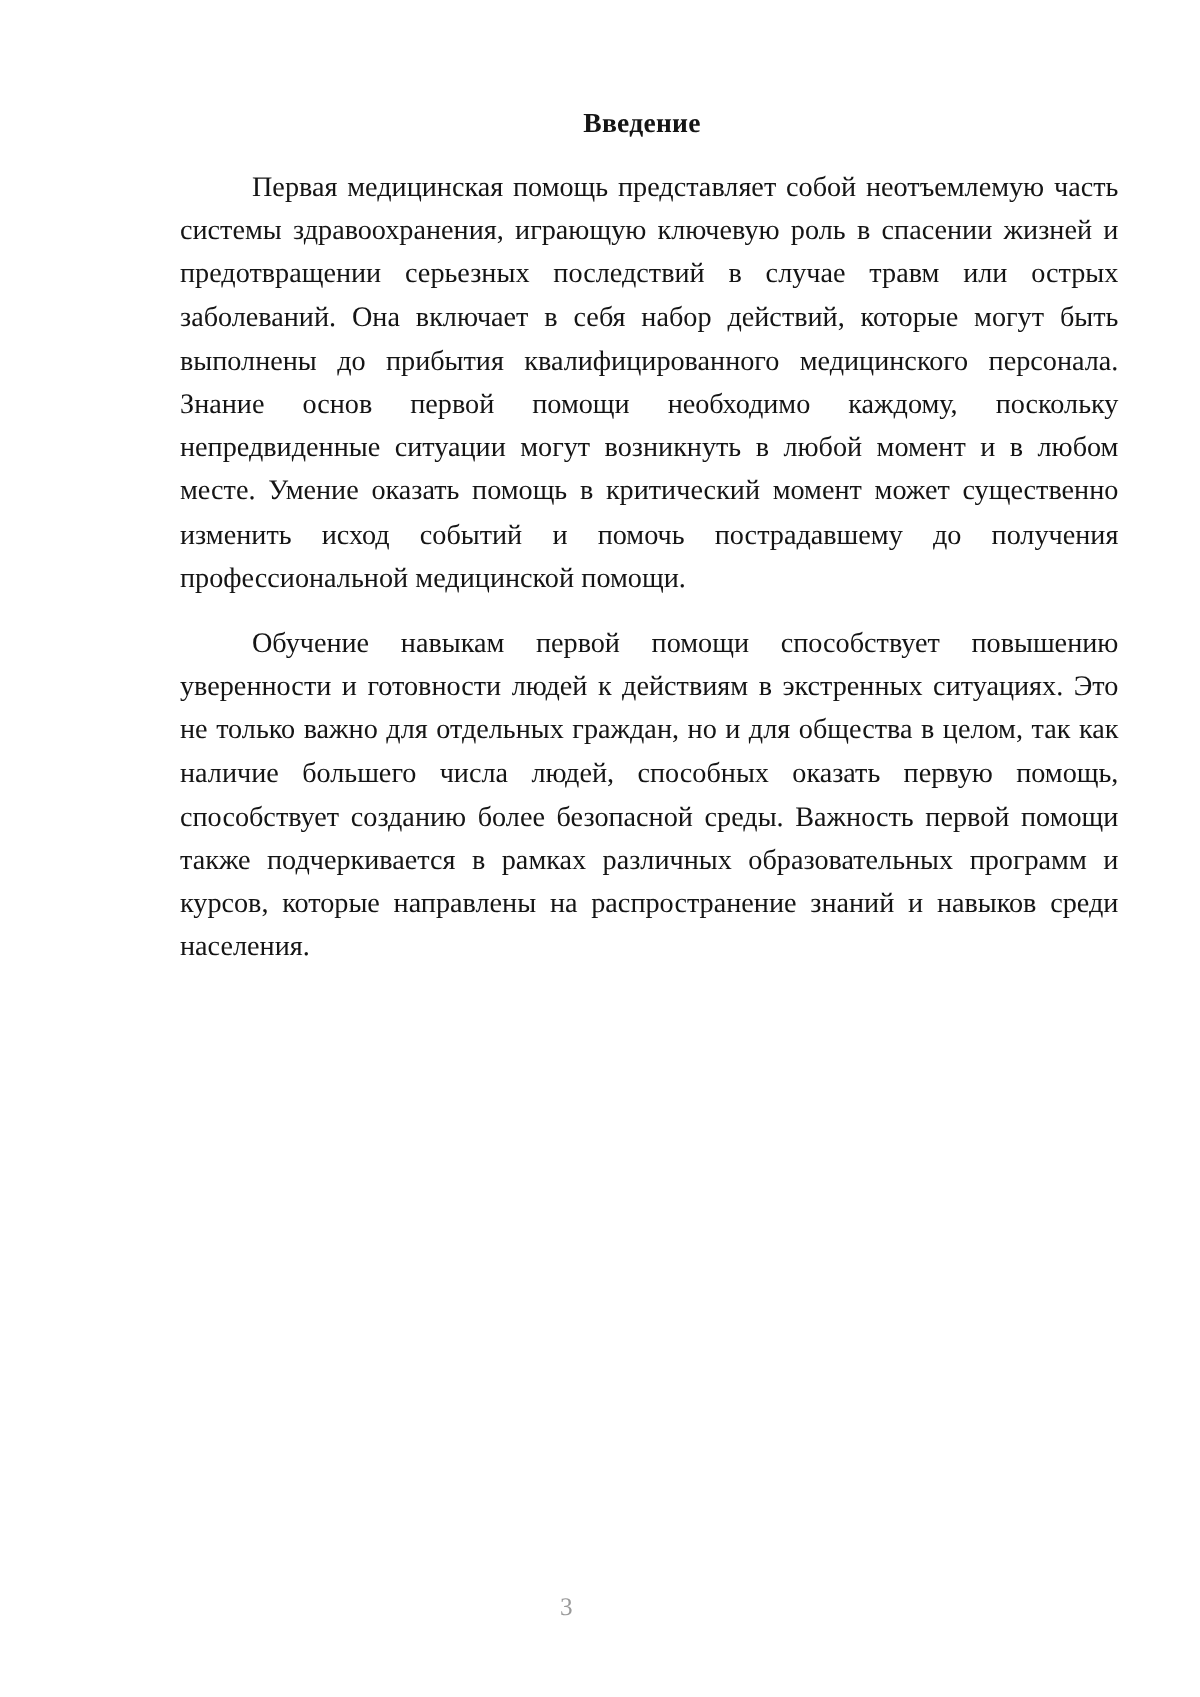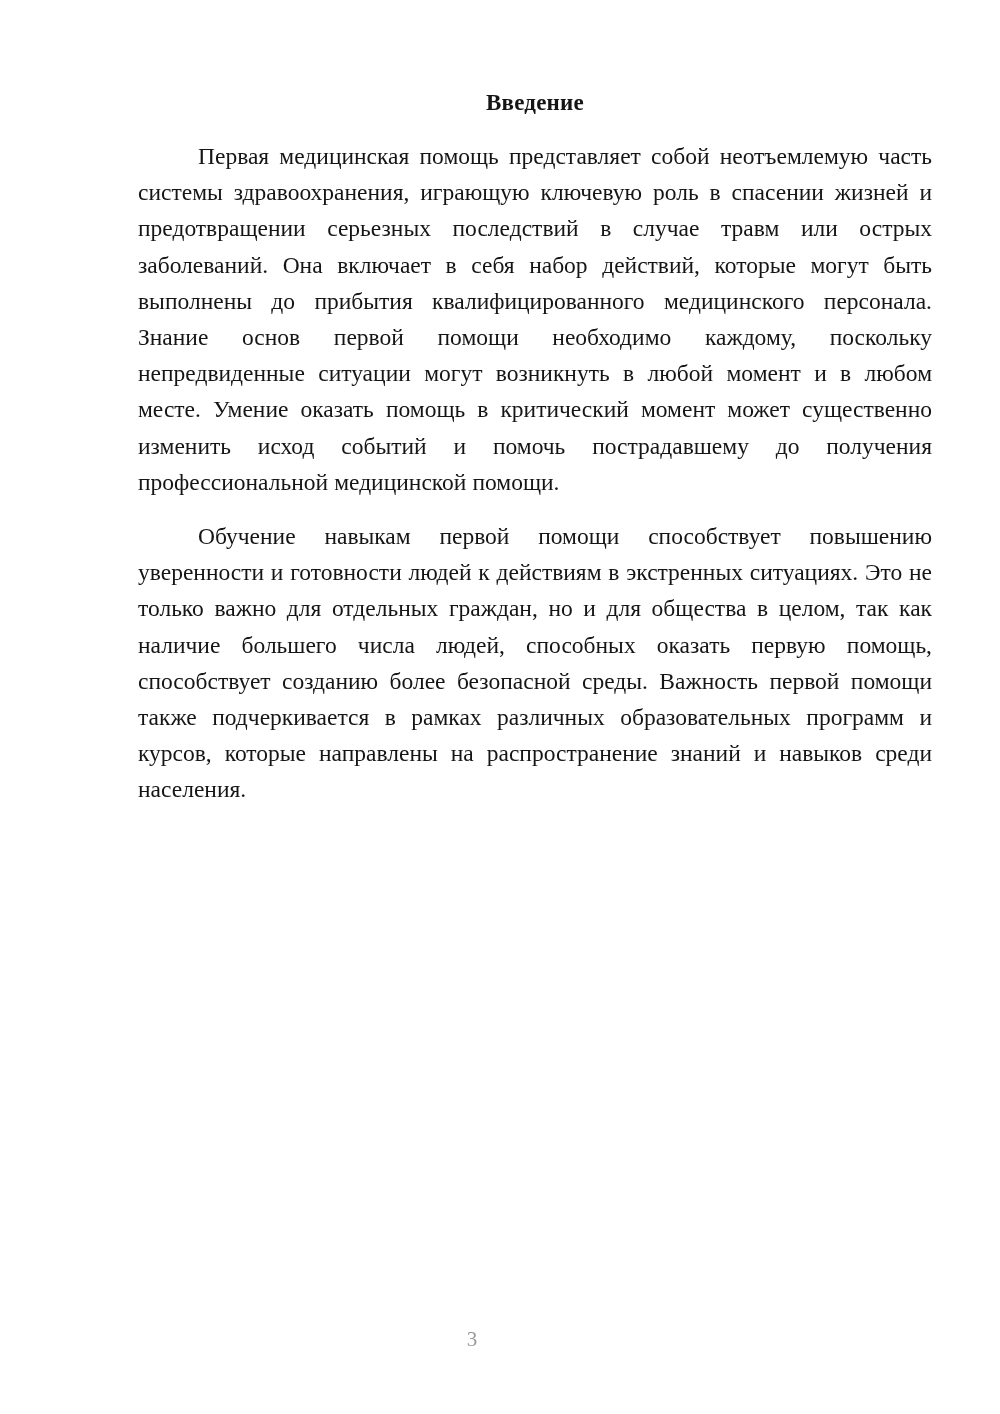--- a/index.html
+++ b/index.html
@@ -40,21 +40,21 @@
     margin: 0 0 18px 0;
     letter-spacing: 0.2px;
   }
 
   .paragraph {
     font-size: 23.5px;
     line-height: 36.2px;
     text-align: justify;
     text-justify: inter-word;
     text-indent: 60px;
-    margin: 0 0 18px 0;
+    margin: 0 0 18px 12px;
     hyphens: none;
     word-spacing: 0.2px;
   }
 
   .paragraph:last-of-type {
     margin-bottom: 0;
   }
 
   .page-number {
     position: absolute;

